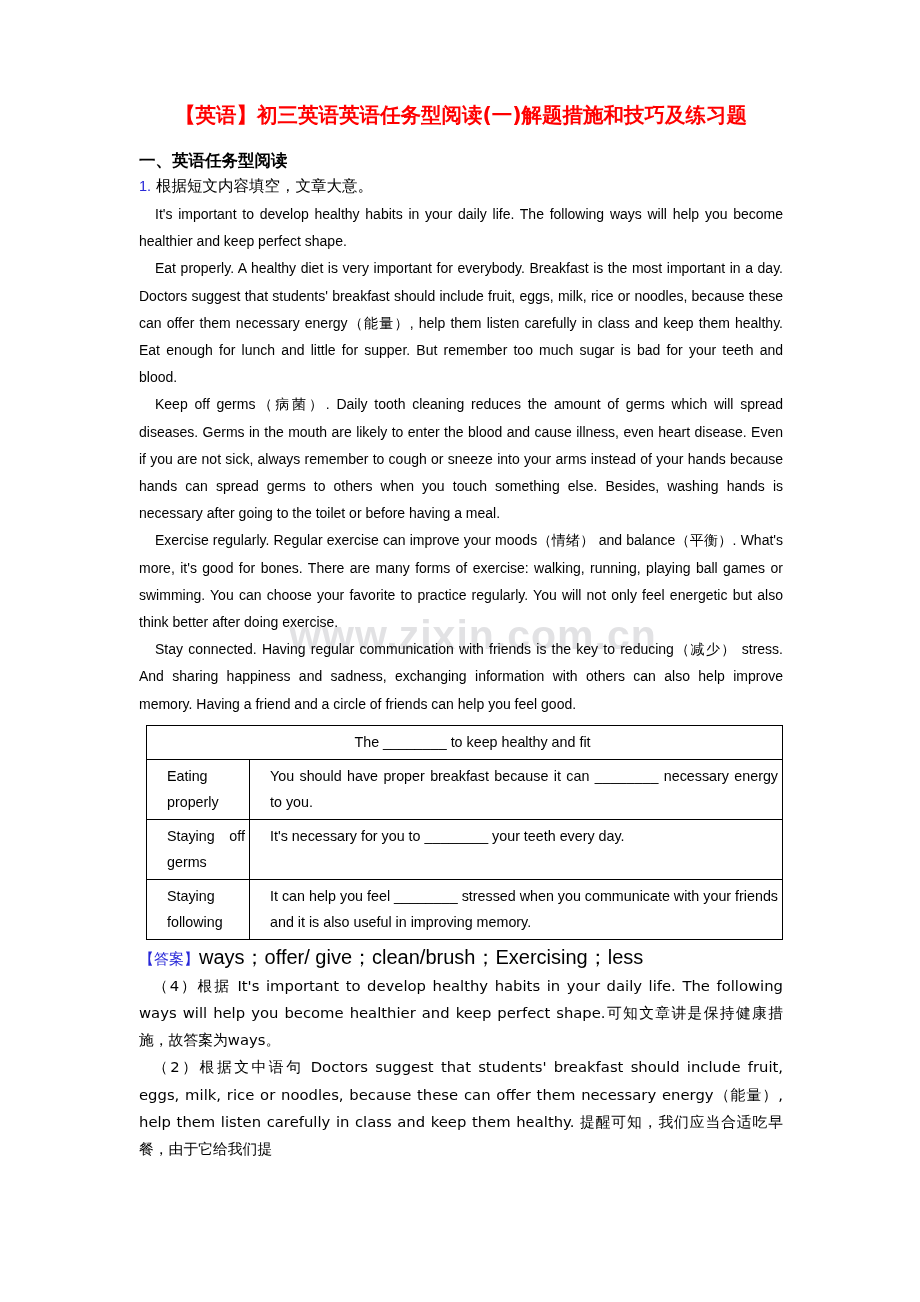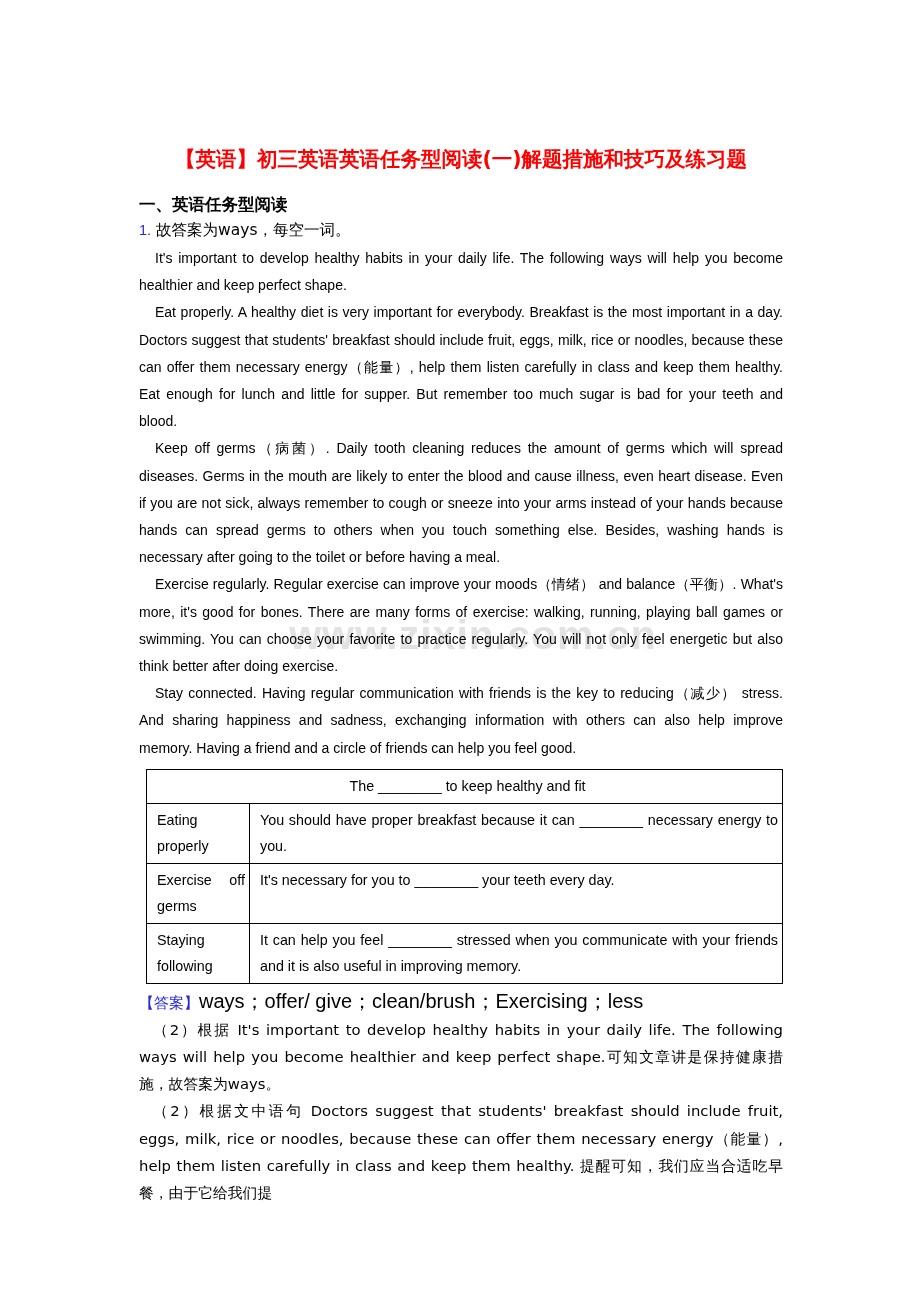--- a/index.html
+++ b/index.html
@@ -38,21 +38,21 @@
     font-family: "Liberation Sans", sans-serif;
     font-size: 41px;
     font-weight: 700;
     letter-spacing: 1px;
     color: #e2e2e4;
     white-space: nowrap;
     z-index: 0;
     user-select: none;
   }
 
-  .layer { position: relative; z-index: 2; margin-top: 44px; }
+  .layer { position: relative; z-index: 2; }
 
   
   .doc-title {
     color: #ff0000;
     font-family: "DejaVu Sans", sans-serif;
     font-weight: bold;
     font-size: 20.5px;
     line-height: 30px;
     text-align: center;
     letter-spacing: 0px;
@@ -97,21 +97,21 @@
   table.grid {
     border-collapse: collapse;
     width: 637px;
     margin: 7px 0 0 7px;
     table-layout: fixed;
     font-size: 14.3px;
   }
   table.grid td {
     border: 1.3px solid #000000;
     vertical-align: top;
-    padding: 3px 4px 4px 10px;
+    padding: 3px 4px 4px 20px;
     line-height: 26px;
     font-family: "Liberation Sans", "DejaVu Sans", sans-serif;
   }
   td.hdr {
     text-align: center;
     height: 26px;
   }
   td.col-a {
     width: 103px;
     text-align: justify;
@@ -155,21 +155,21 @@
   <div class="watermark">www.zixin.com.cn</div>
 
   <div class="content layer">
 
     <h1 class="doc-title">【英语】初三英语英语任务型阅读(一)解题措施和技巧及练习题</h1>
 
     <div class="section-heading">一、英语任务型阅读</div>
 
     <div class="numbered-line">
       <span class="num">1.</span>
-      <span>故答案为ways，每空一词。</span>
+      <span>根据短文内容填空，文章大意。</span>
     </div>
 
     <p class="body">It's important to develop healthy habits in your daily life. The following ways will help you become healthier and keep perfect shape.</p>
     <p class="body">Eat properly. A healthy diet is very important for everybody. Breakfast is the most important in a day. Doctors suggest that students' breakfast should include fruit, eggs, milk, rice or noodles, because these can offer them necessary energy（能量）, help them listen carefully in class and keep them healthy. Eat enough for lunch and little for supper. But remember too much sugar is bad for your teeth and blood.</p>
     <p class="body">Keep off germs（病菌）. Daily tooth cleaning reduces the amount of germs which will spread diseases. Germs in the mouth are likely to enter the blood and cause illness, even heart disease. Even if you are not sick, always remember to cough or sneeze into your arms instead of your hands because hands can spread germs to others when you touch something else. Besides, washing hands is necessary after going to the toilet or before having a meal.</p>
     <p class="body">Exercise regularly. Regular exercise can improve your moods（情绪） and balance（平衡）. What's more, it's good for bones. There are many forms of exercise: walking, running, playing ball games or swimming. You can choose your favorite to practice regularly. You will not only feel energetic but also think better after doing exercise.</p>
     <p class="body last-para">Stay connected. Having regular communication with friends is the key to reducing（减少） stress. And sharing happiness and sadness, exchanging information with others can also help improve memory. Having a friend and a circle of friends can help you feel good.</p>
 
     <table class="grid">
       <colgroup>
@@ -178,32 +178,32 @@
         </colgroup>
       <tbody>
         <tr>
           <td class="hdr" colspan="2">The ________ to keep healthy and fit</td>
         </tr>
         <tr>
           <td class="col-a nojust">Eating properly</td>
           <td class="col-b">You should have proper   breakfast because it can ________ necessary energy to you.</td>
         </tr>
         <tr>
-          <td class="col-a h2">Exercise off germs</td>
+          <td class="col-a h2">Staying off germs</td>
           <td class="col-b h2">It's necessary for you   to ________ your teeth every day.</td>
         </tr>
         <tr>
           <td class="col-a nojust h2">Staying following</td>
           <td class="col-b h2">It can help you feel ________    stressed when you communicate with your friends and it is also useful in   improving memory.</td>
         </tr>
       </tbody>
     </table>
 
     <div class="ans-line">
       <span class="tag-blue">【答案】</span><span class="en">ways；offer/ give；clean/brush；Exercising；less</span>
     </div>
 
 
-    <p class="expl">（2）根据 It's important to develop healthy habits in your daily life. The following ways will help you become healthier and keep perfect shape.可知文章讲是保持健康措施，故答案为ways。</p>
+    <p class="expl">（4）根据 It's important to develop healthy habits in your daily life. The following ways will help you become healthier and keep perfect shape.可知文章讲是保持健康措施，故答案为ways。</p>
     <p class="expl">（2）根据文中语句 Doctors suggest that students' breakfast should include fruit, eggs, milk, rice or noodles, because these can offer them necessary energy（能量）, help them listen carefully in class and keep them healthy. 提醒可知，我们应当合适吃早餐，由于它给我们提</p>
 
   </div>
 </div>
 
 </body></html>

